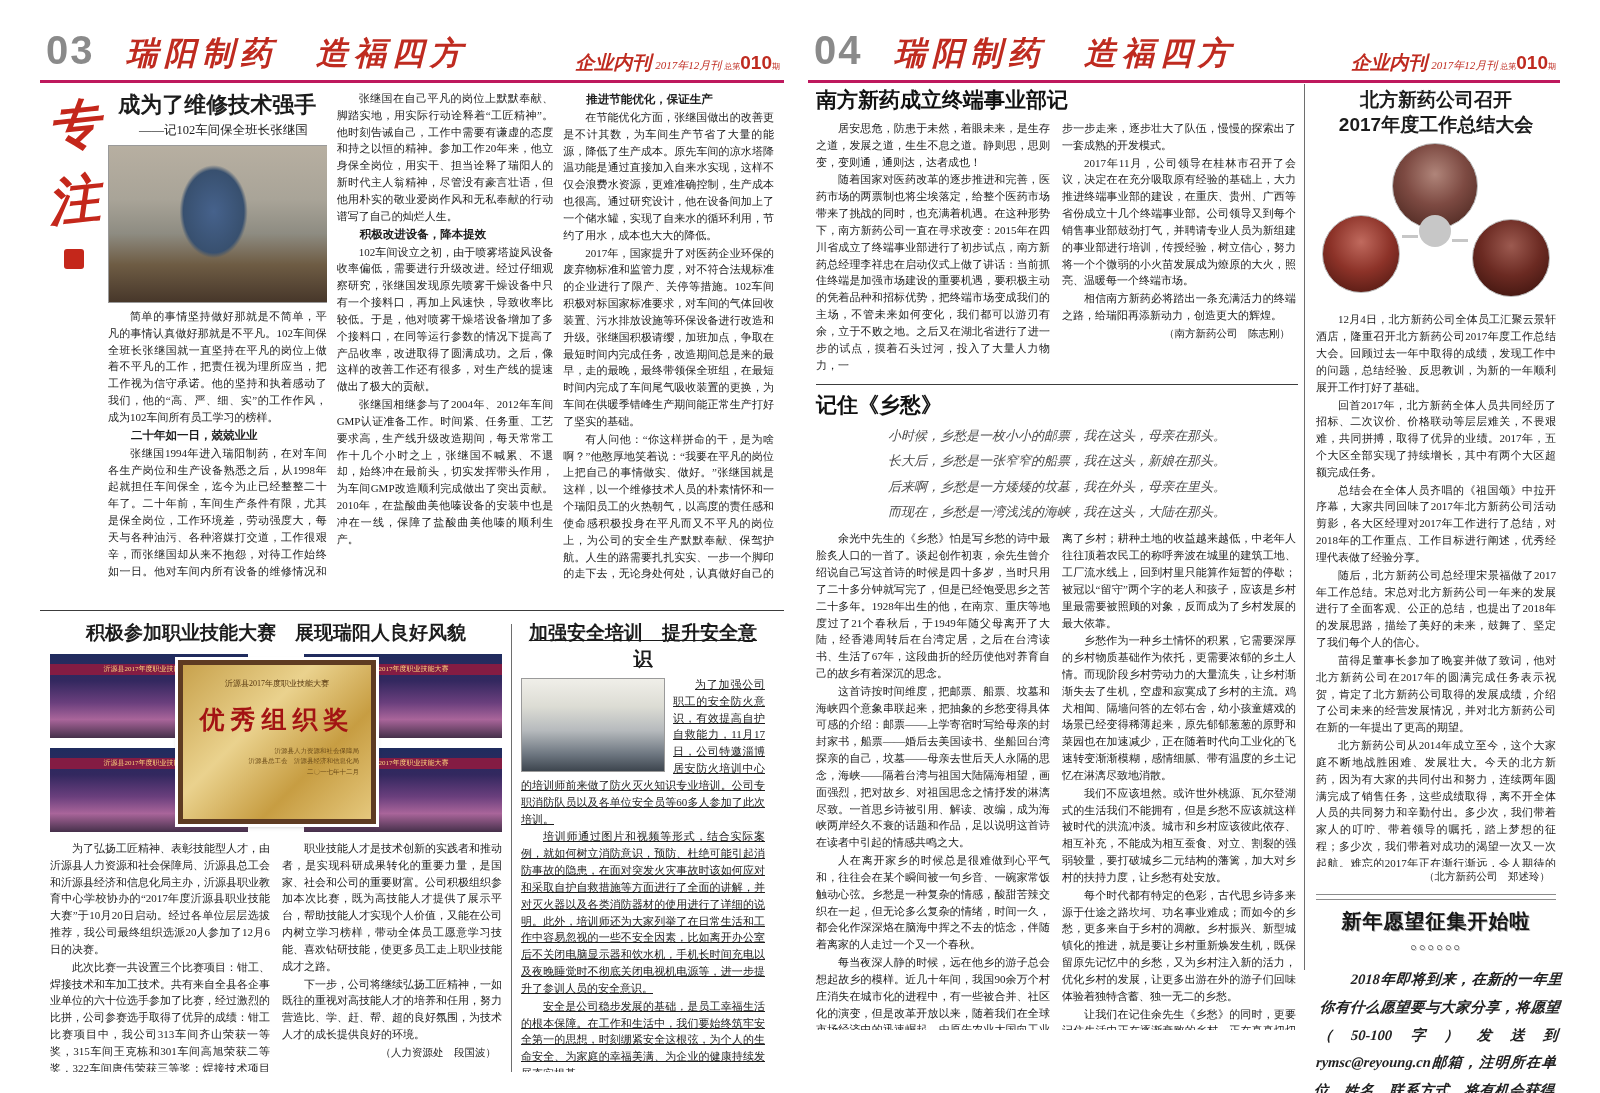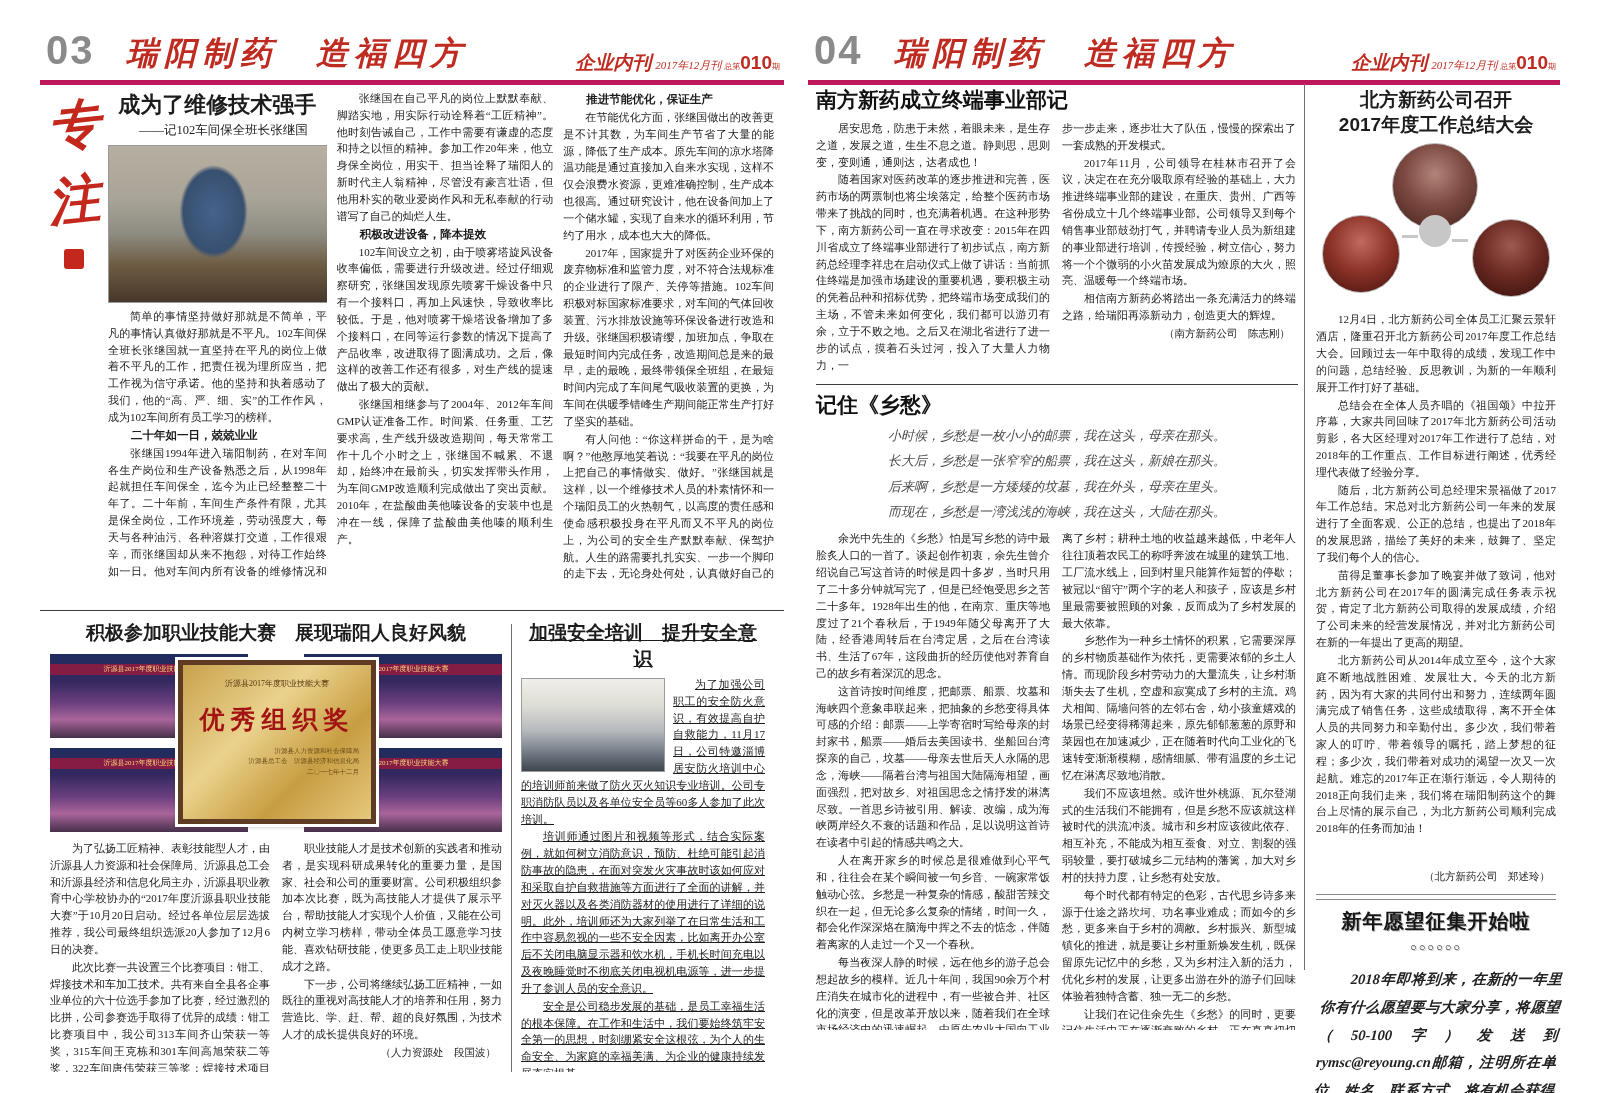--- a/index.html
+++ b/index.html
@@ -1,20 +1,20 @@
 <!DOCTYPE html>
 <html><head>
 <meta charset="utf-8">
 <style>
   html,body{margin:0;padding:0;background:#ffffff;}
   .canvas{position:relative;width:1600px;height:1093px;background:#fff;overflow:hidden;
           font-family:"Liberation Serif","DejaVu Serif",serif;color:#1c1c1c;}
   .sheet{position:absolute;background:#fff;}
   
-  .mast{position:relative;height:54px;border-bottom:5px solid #be185d;}
+  .mast{position:relative;height:54px;border-bottom:3px solid #be185d;}
   .pgno{position:absolute;left:6px;top:2px;font:bold 40px "Liberation Sans",sans-serif;color:#8a8a8a;letter-spacing:2px;}
   .brand{position:absolute;left:86px;top:6px;font:bold italic 32px "Liberation Serif",serif;color:#bf2b20;letter-spacing:6px;}
   .issue{position:absolute;right:4px;bottom:4px;color:#bf2b20;white-space:nowrap;margin-left:37px;}
   .issue .ilabel{font:bold italic 19px "Liberation Serif",serif;margin-right:4px;}
   .issue .idate{font:italic 11px "Liberation Serif",serif;margin-right:3px;}
   .issue .ipre,.issue .isuf{font-size:8px;}
   .issue .inum{font:bold 19px "Liberation Sans",sans-serif;}
   
   p{margin:0 0 1px 0;text-align:justify;text-indent:2em;font-size:11px;line-height:1.53;}
   p.cont{text-indent:0;}
@@ -248,20 +248,21 @@
         <div class="stem s1"></div>
         <div class="stem s2"></div>
         <div class="stem s3"></div>
         <div class="circ c1"></div>
         <div class="circ c2"></div>
         <div class="circ c3"></div>
         <div class="hub"></div>
       </div>
       <div class="sbtext">
         <p>12月4日，北方新药公司全体员工汇聚云景轩酒店，隆重召开北方新药公司2017年度工作总结大会。回顾过去一年中取得的成绩，发现工作中的问题，总结经验、反思教训，为新的一年顺利展开工作打好了基础。</p>
+        <p>回首2017年，北方新药全体人员共同经历了招标、二次议价、价格联动等层层难关，不畏艰难，共同拼搏，取得了优异的业绩。2017年，五个大区全部实现了持续增长，其中有两个大区超额完成任务。</p>
         <p>总结会在全体人员齐唱的《祖国颂》中拉开序幕，大家共同回味了2017年北方新药公司活动剪影，各大区经理对2017年工作进行了总结，对2018年的工作重点、工作目标进行阐述，优秀经理代表做了经验分享。</p>
         <p>随后，北方新药公司总经理宋景福做了2017年工作总结。宋总对北方新药公司一年来的发展进行了全面客观、公正的总结，也提出了2018年的发展思路，描绘了美好的未来，鼓舞了、坚定了我们每个人的信心。</p>
         <p>苗得足董事长参加了晚宴并做了致词，他对北方新药公司在2017年的圆满完成任务表示祝贺，肯定了北方新药公司取得的发展成绩，介绍了公司未来的经营发展情况，并对北方新药公司在新的一年提出了更高的期望。</p>
         <p>北方新药公司从2014年成立至今，这个大家庭不断地战胜困难、发展壮大。今天的北方新药，因为有大家的共同付出和努力，连续两年圆满完成了销售任务，这些成绩取得，离不开全体人员的共同努力和辛勤付出。多少次，我们带着家人的叮咛、带着领导的嘱托，踏上梦想的征程；多少次，我们带着对成功的渴望一次又一次起航。难忘的2017年正在渐行渐远，令人期待的2018正向我们走来，我们将在瑞阳制药这个的舞台上尽情的展示自己，为北方新药公司顺利完成2018年的任务而加油！</p>
       </div>
       <div class="byline">（北方新药公司　郑述玲）</div>
       <div class="sbrule"></div>
       <div class="wish">
         <div class="wish-title"><span>新年愿望征集开始啦</span><span class="dots">○○○○○○</span></div>
         <p class="wish-body">2018年即将到来，在新的一年里你有什么愿望要与大家分享，将愿望（50-100字）发送到rymsc@reyoung.cn邮箱，注明所在单位、姓名、联系方式，将有机会获得带有公司LOGO的小礼品一份。还在等什么，赶快发送吧……</p>

